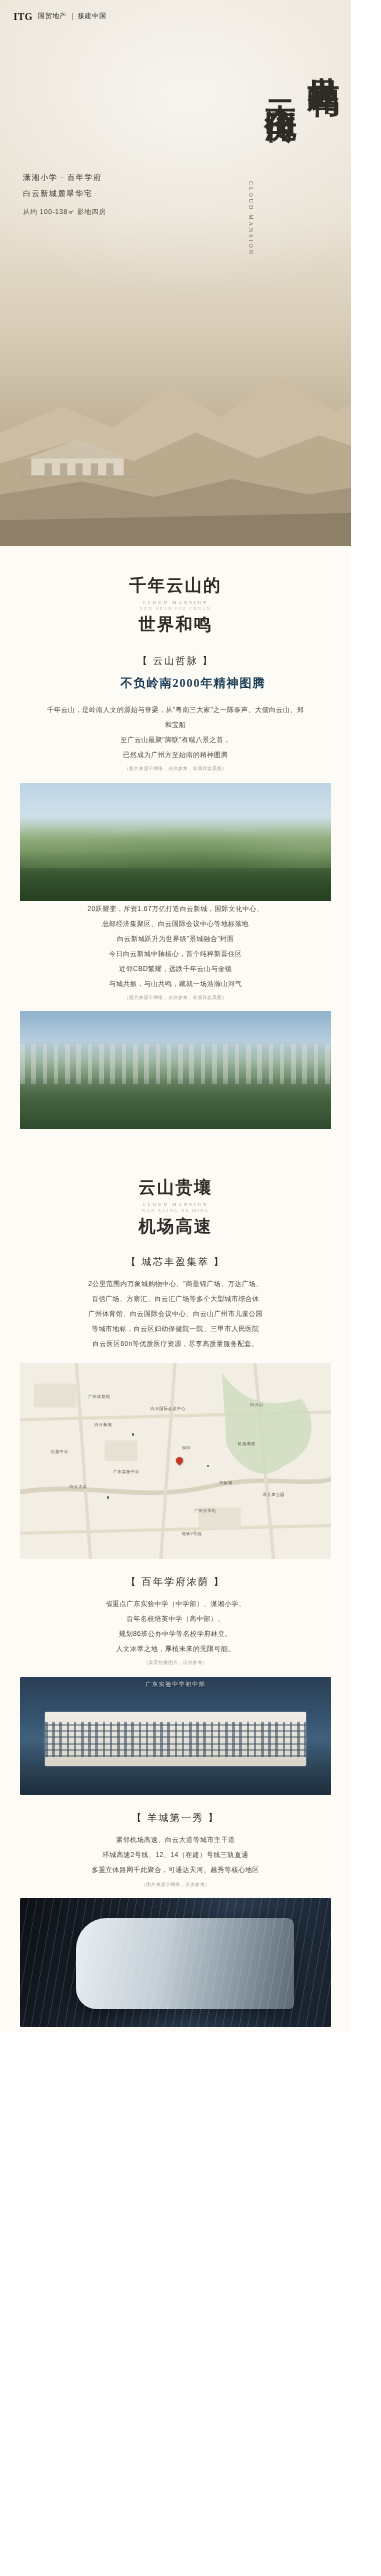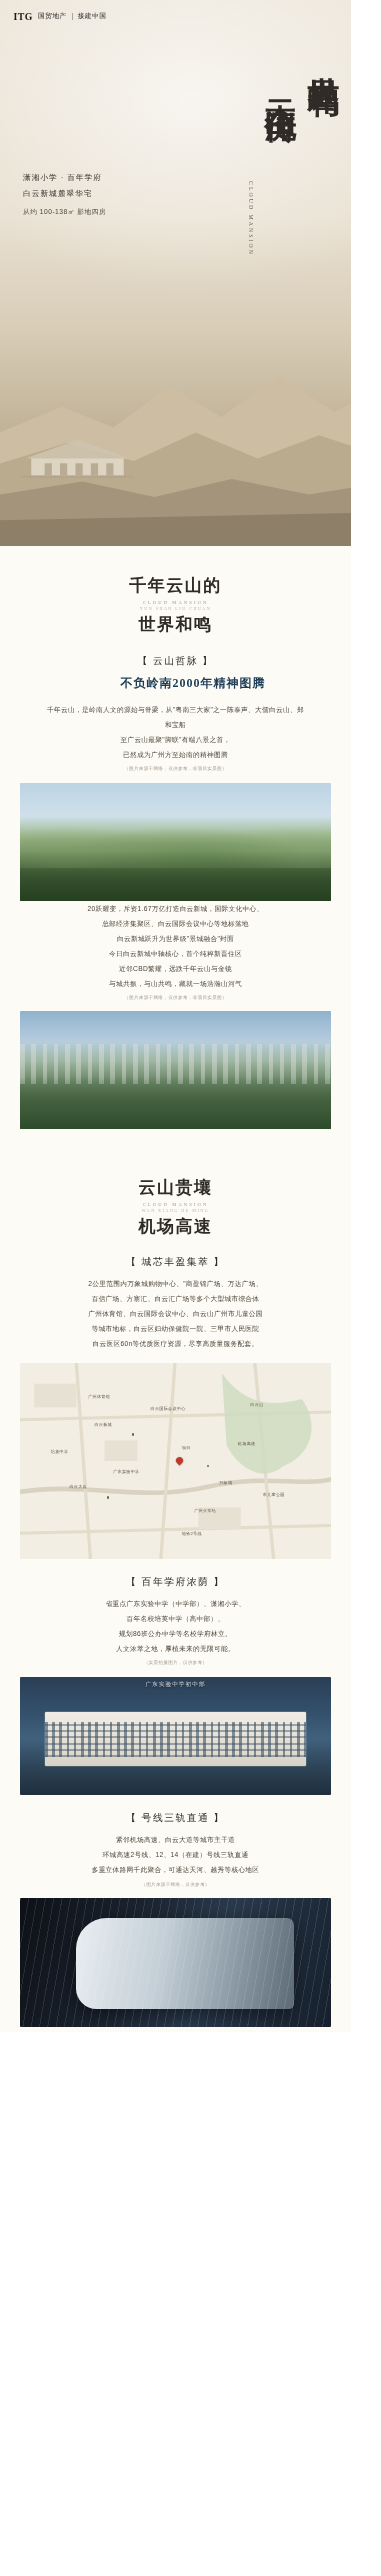--- a/index.html
+++ b/index.html
@@ -435,21 +435,21 @@
 百年名校培英中学（高中部）、
 规划86班公办中学等名校学府林立。
 人文浓萃之地，厚植未来的无限可能。</div>
       <div class="cap">（实景拍摄图片，仅供参考）</div>
       <div class="photo ph-school">
         <div class="photo-label">广东实验中学初中部</div>
       </div>
     </div>
 
     <div>
-      <div class="bracket">【 号线三轨直通 】</div>
+      <div class="bracket">【 羊城第一秀 】</div>
       <div class="body" style="white-space:pre-line">紧邻机场高速、白云大道等城市主干道
 环城高速2号线、12、14（在建）号线三轨直通
 多重立体路网千此聚合，可通达天河、越秀等核心地区</div>
       <div class="cap">（图片来源于网络，仅供参考）</div>
       <div class="photo ph-train" style="margin-bottom:0;height:129px"></div>
     </div>
   </div>
 
 </div>
 

